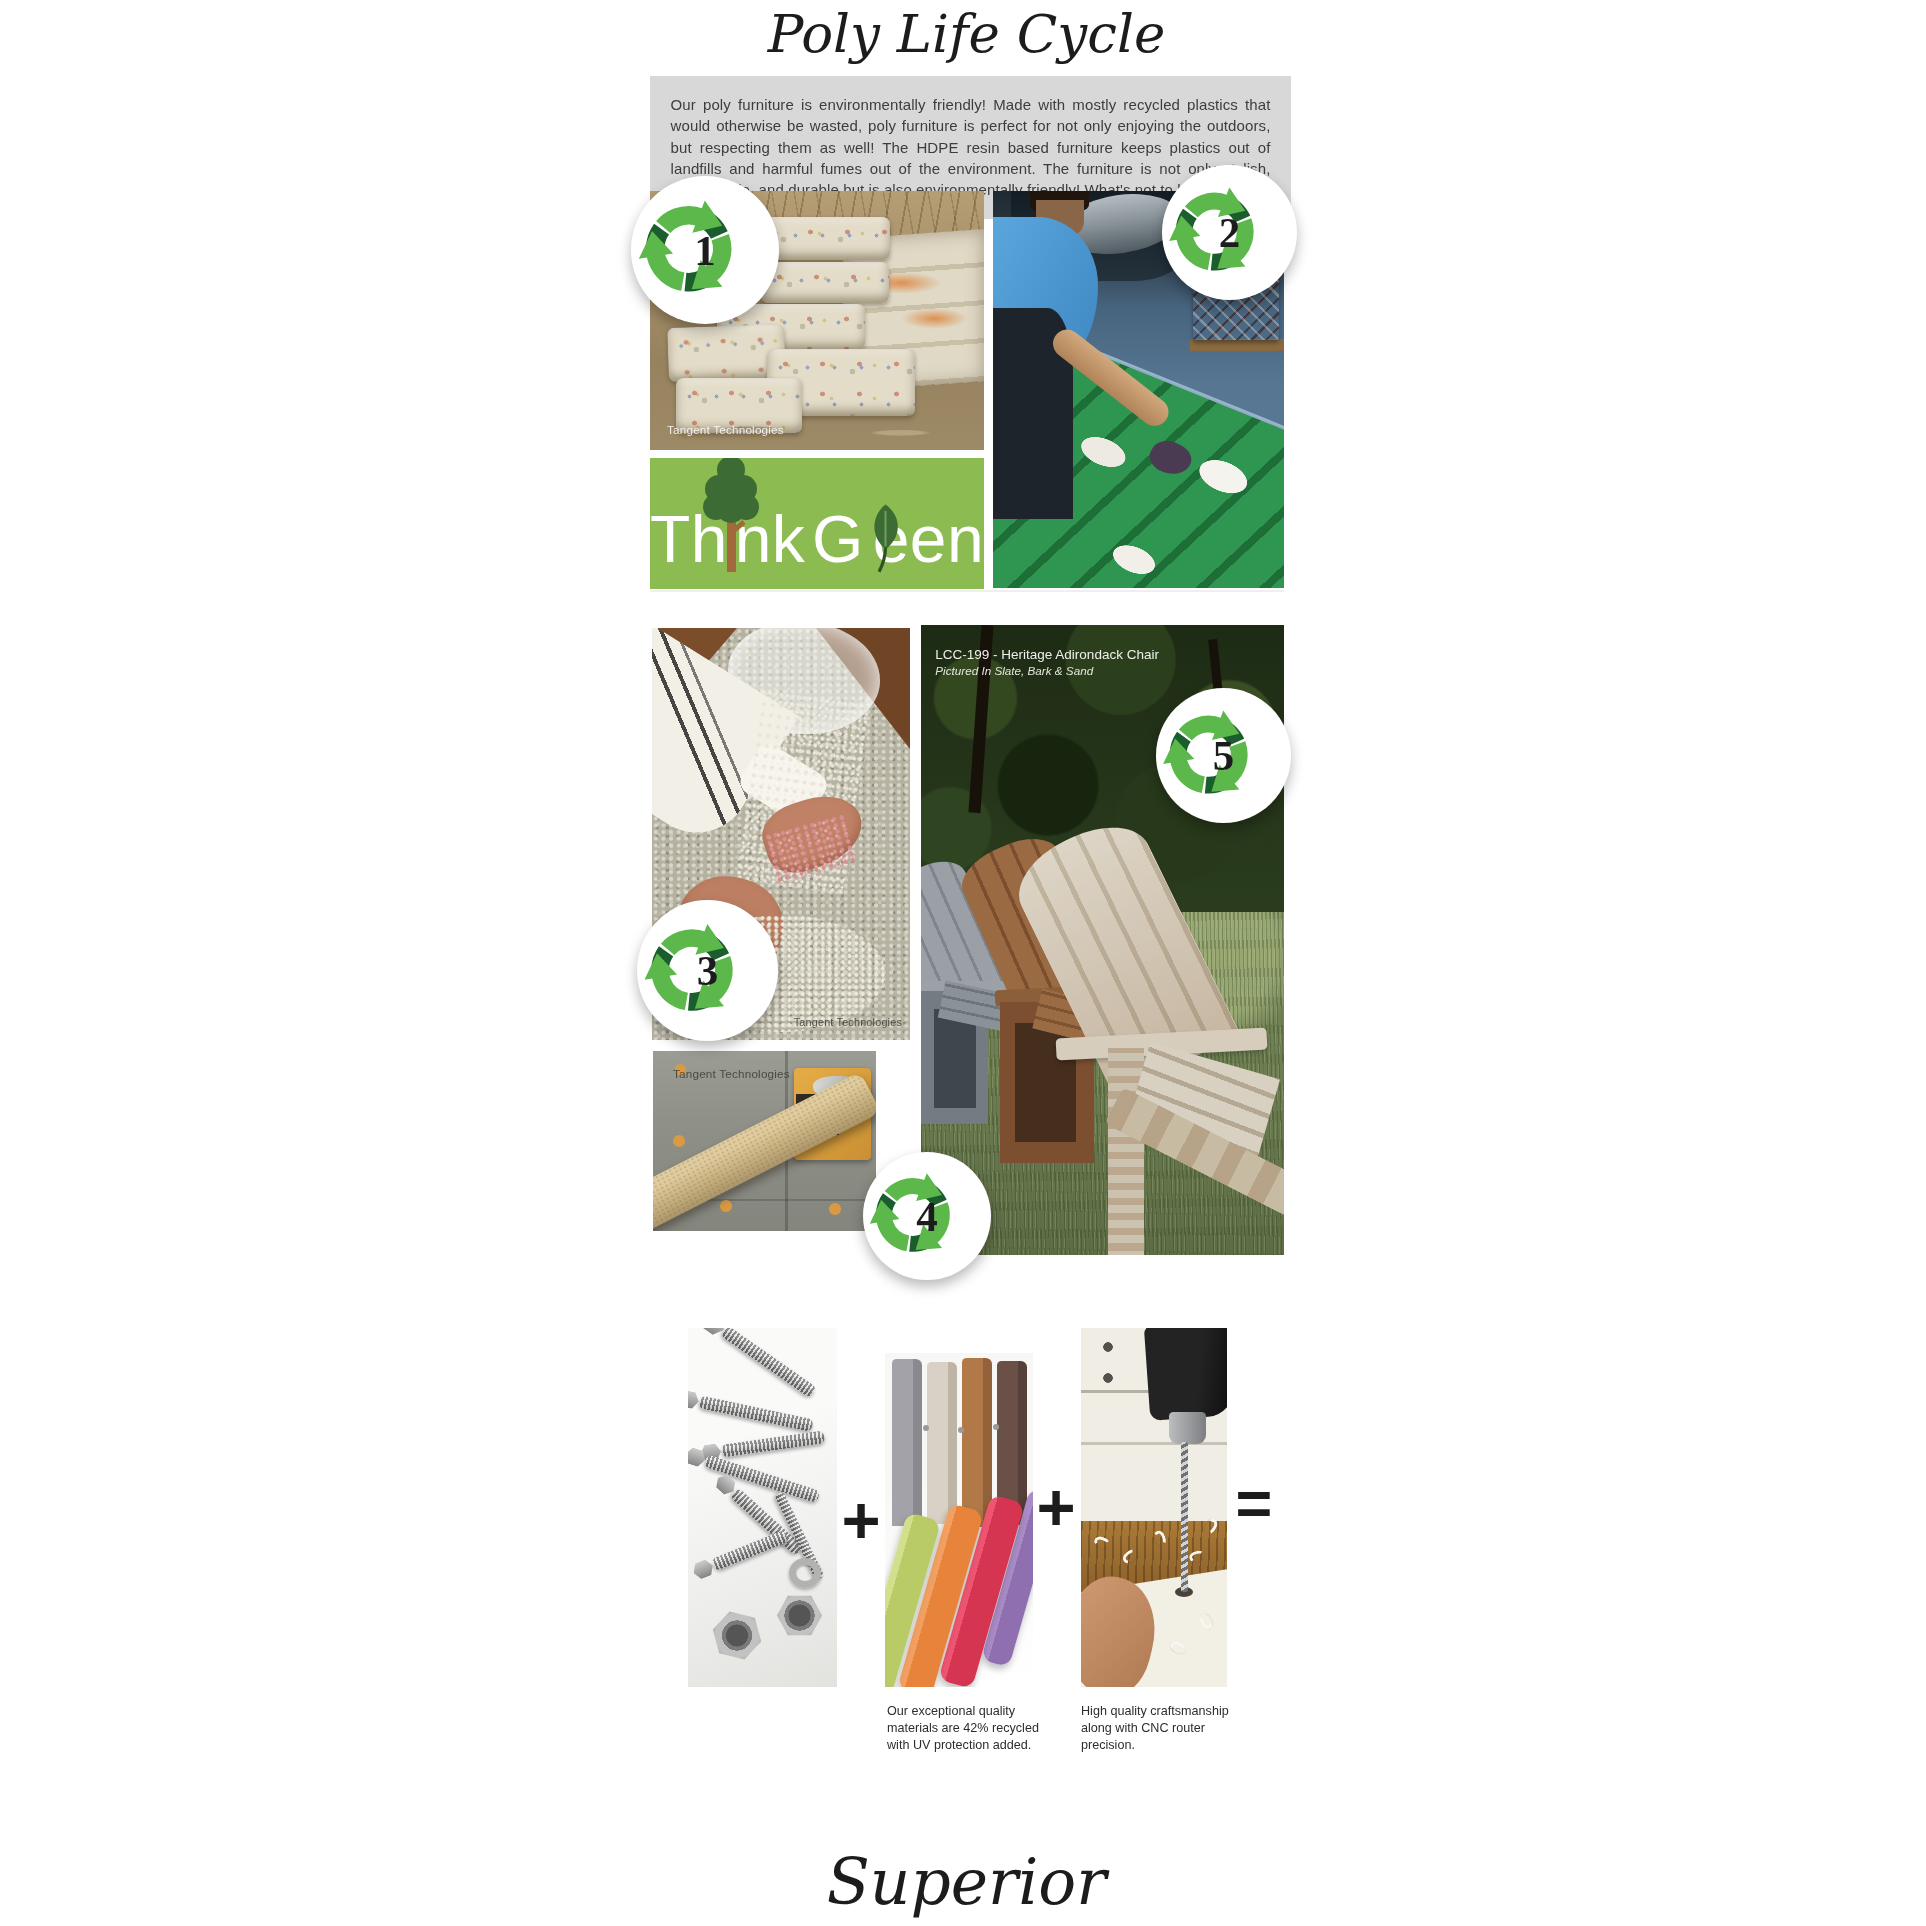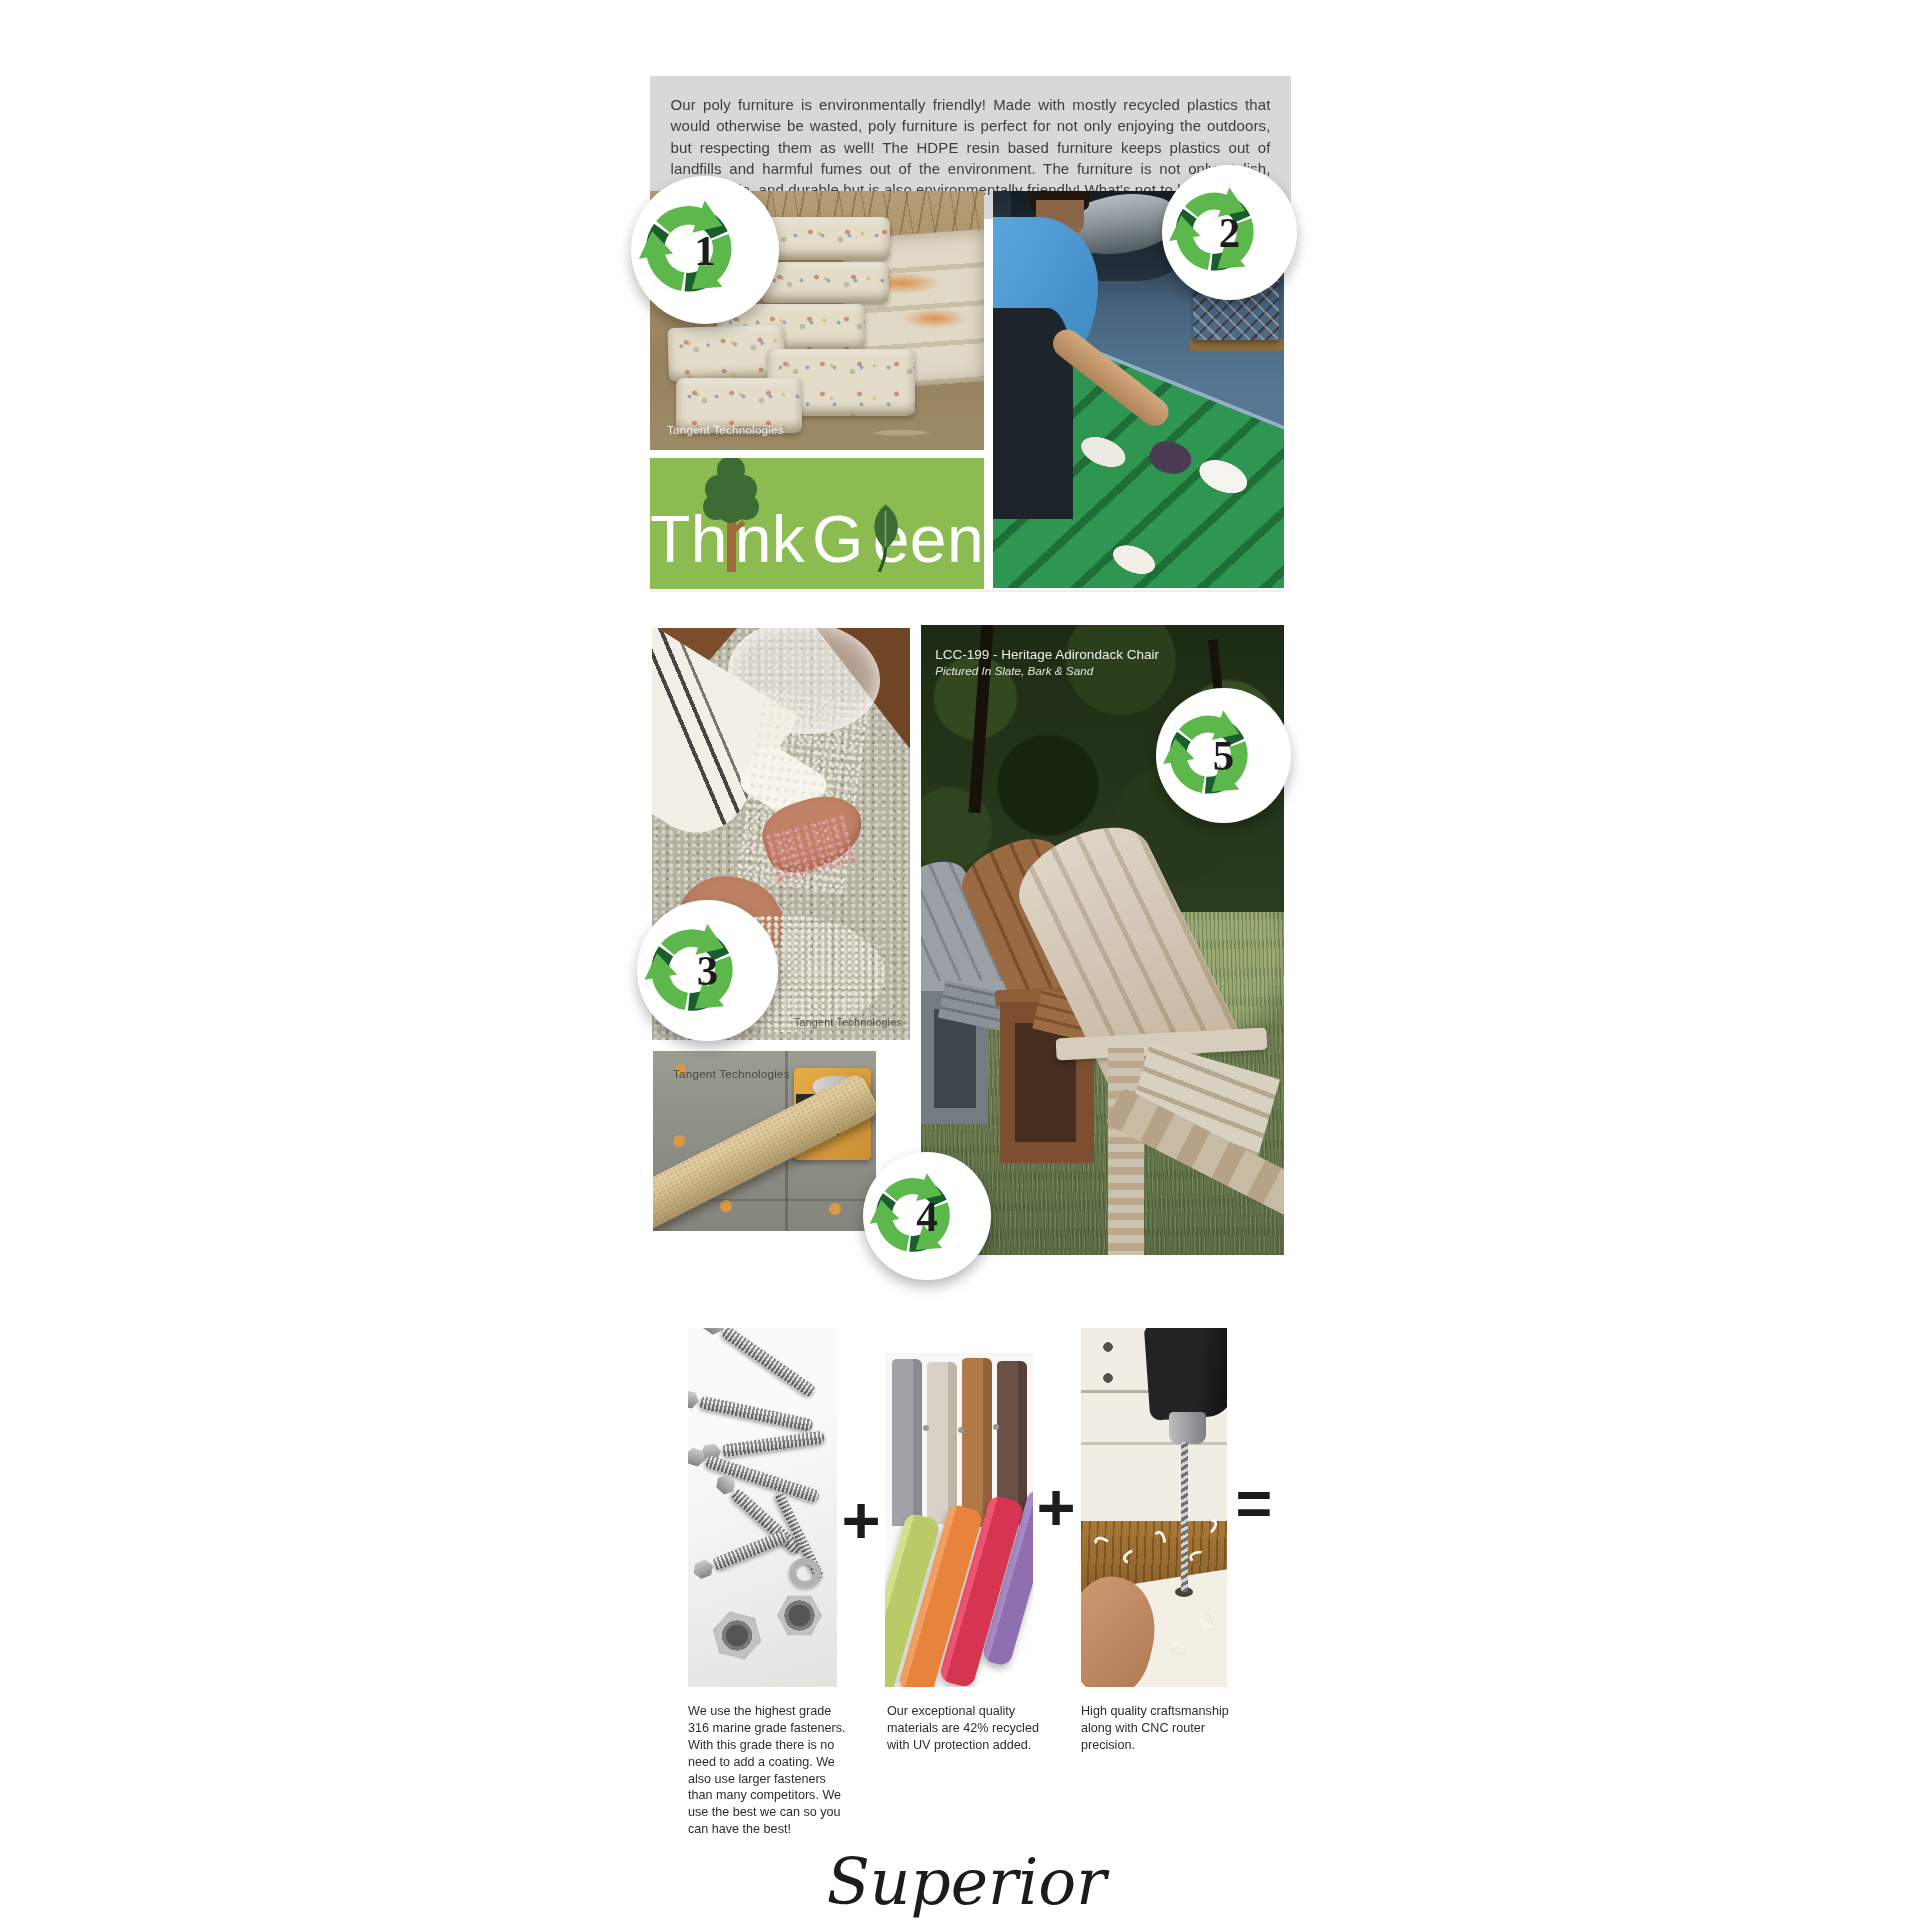--- a/index.html
+++ b/index.html
@@ -218,20 +218,21 @@
   .op-eq { font-size:63px; }
   .fcap { position:absolute; font-size:12.6px; line-height:1.34; color:#2d2d2d; }
 
   .soft-rule { position:absolute; left:650px; top:590px; width:634px; height:1.8px; background:#efefef; }
 </style>
 </head>
 <body>
 
 <div class="page">
 
+  <h1 class="page-title script">Poly Life Cycle</h1>
 
   <div class="intro-box">
     <p>Our poly furniture is environmentally friendly! Made with mostly recycled plastics that would otherwise be wasted, poly furniture is perfect for not only enjoying the outdoors, but respecting them as well! The HDPE resin based furniture keeps plastics out of landfills and harmful fumes out of the environment. The furniture is not only stylish, comfortable, and durable but is also environmentally friendly! What's not to love?!</p>
   </div>
 
   <div class="photo ph-bales">
     <div class="ceiling"></div>
     <div class="balewall"></div>
     <div class="spray" style="left:211px;top:81px;width:81px;height:22.4px;"></div>
     <div class="spray" style="left:251px;top:117px;width:67px;height:20.6px;"></div>
@@ -484,19 +485,18 @@
     <div class="dhand"></div>
     <div class="dbody"></div>
     <div class="chuck"></div>
     <div class="bit"></div>
   </div>
 
   <div class="op" style="left:861px;top:1519px;">+</div>
   <div class="op" style="left:1056px;top:1506px;">+</div>
   <div class="op op-eq" style="left:1254px;top:1503px;">=</div>
 
-  <p class="fcap" style="left:688px;top:1703px;width:161px;">We use the highest grade 316 marine grade fasteners. With this grade there is no need to add a coating. We also use larger fasteners than many competitors. We use the best we can so you can have the best!</p>
   <p class="fcap" style="left:887px;top:1703px;width:167px;">Our exceptional quality materials are 42% recycled with UV protection added.</p>
   <p class="fcap" style="left:1081px;top:1703px;width:161px;">High quality craftsmanship along with CNC router precision.</p>
 
   <h2 class="footer-title script">Superior Ingredients...</h2>
 </div>
 
 
 </body></html>

